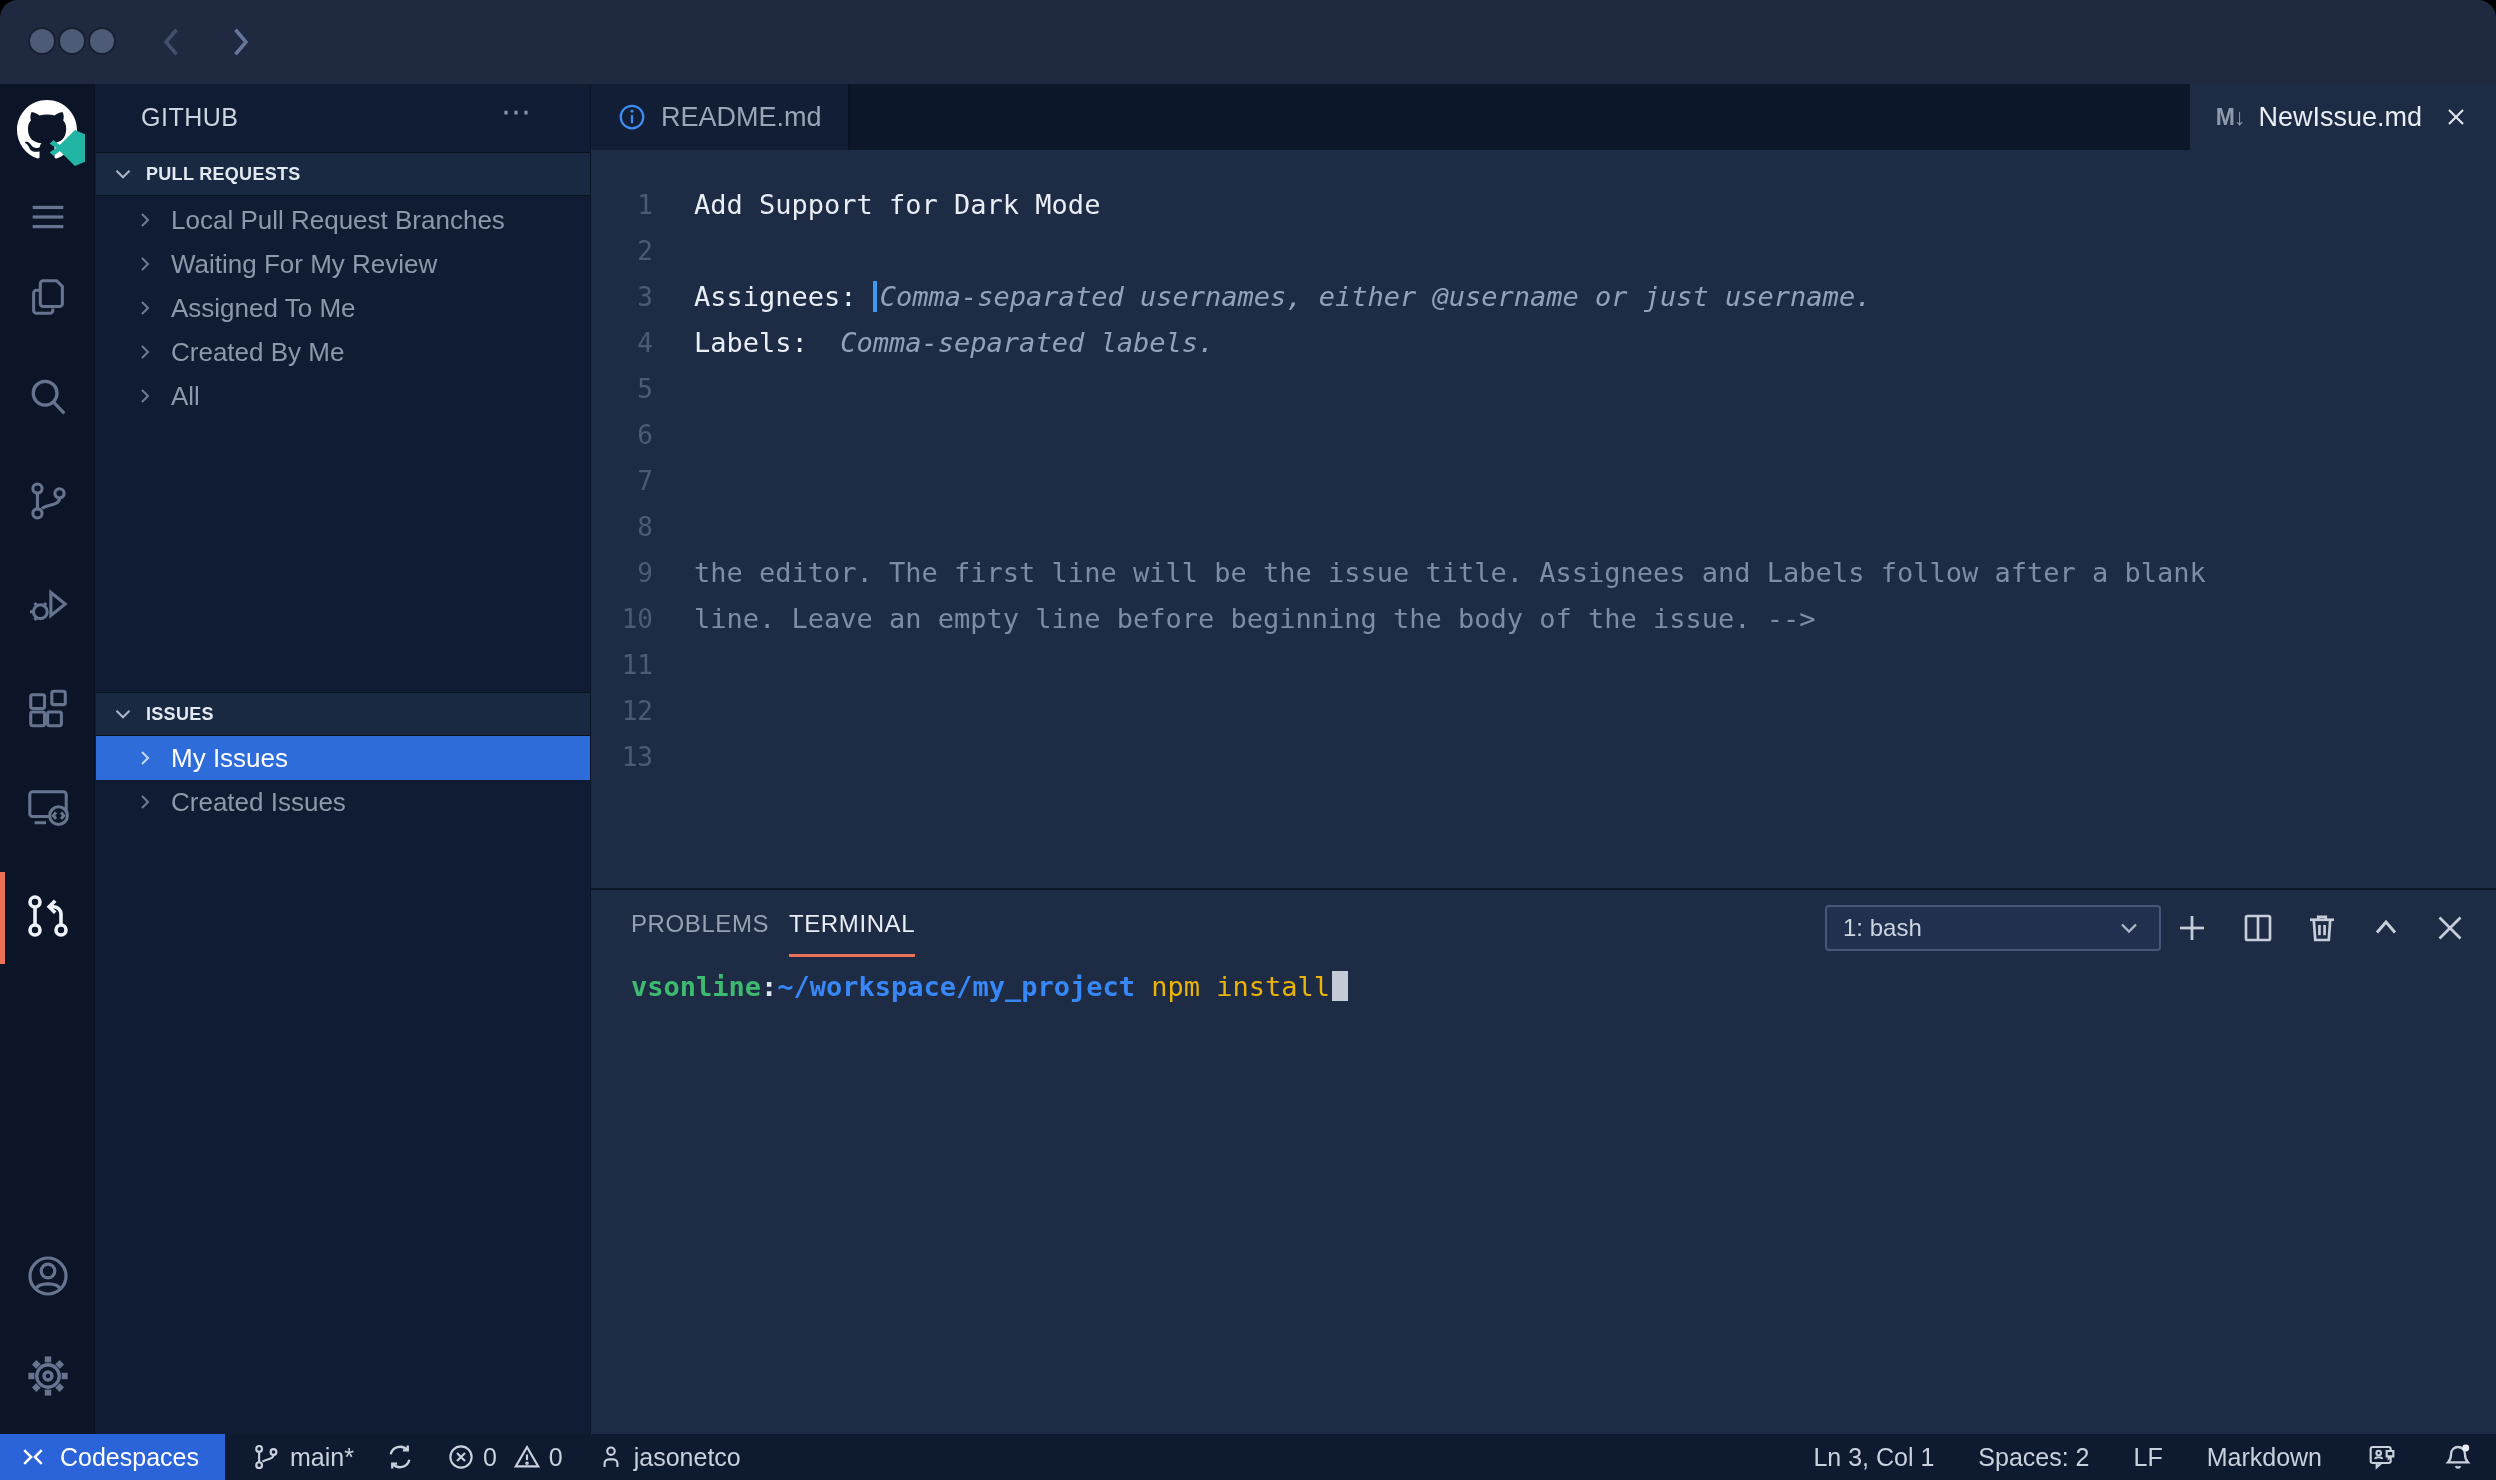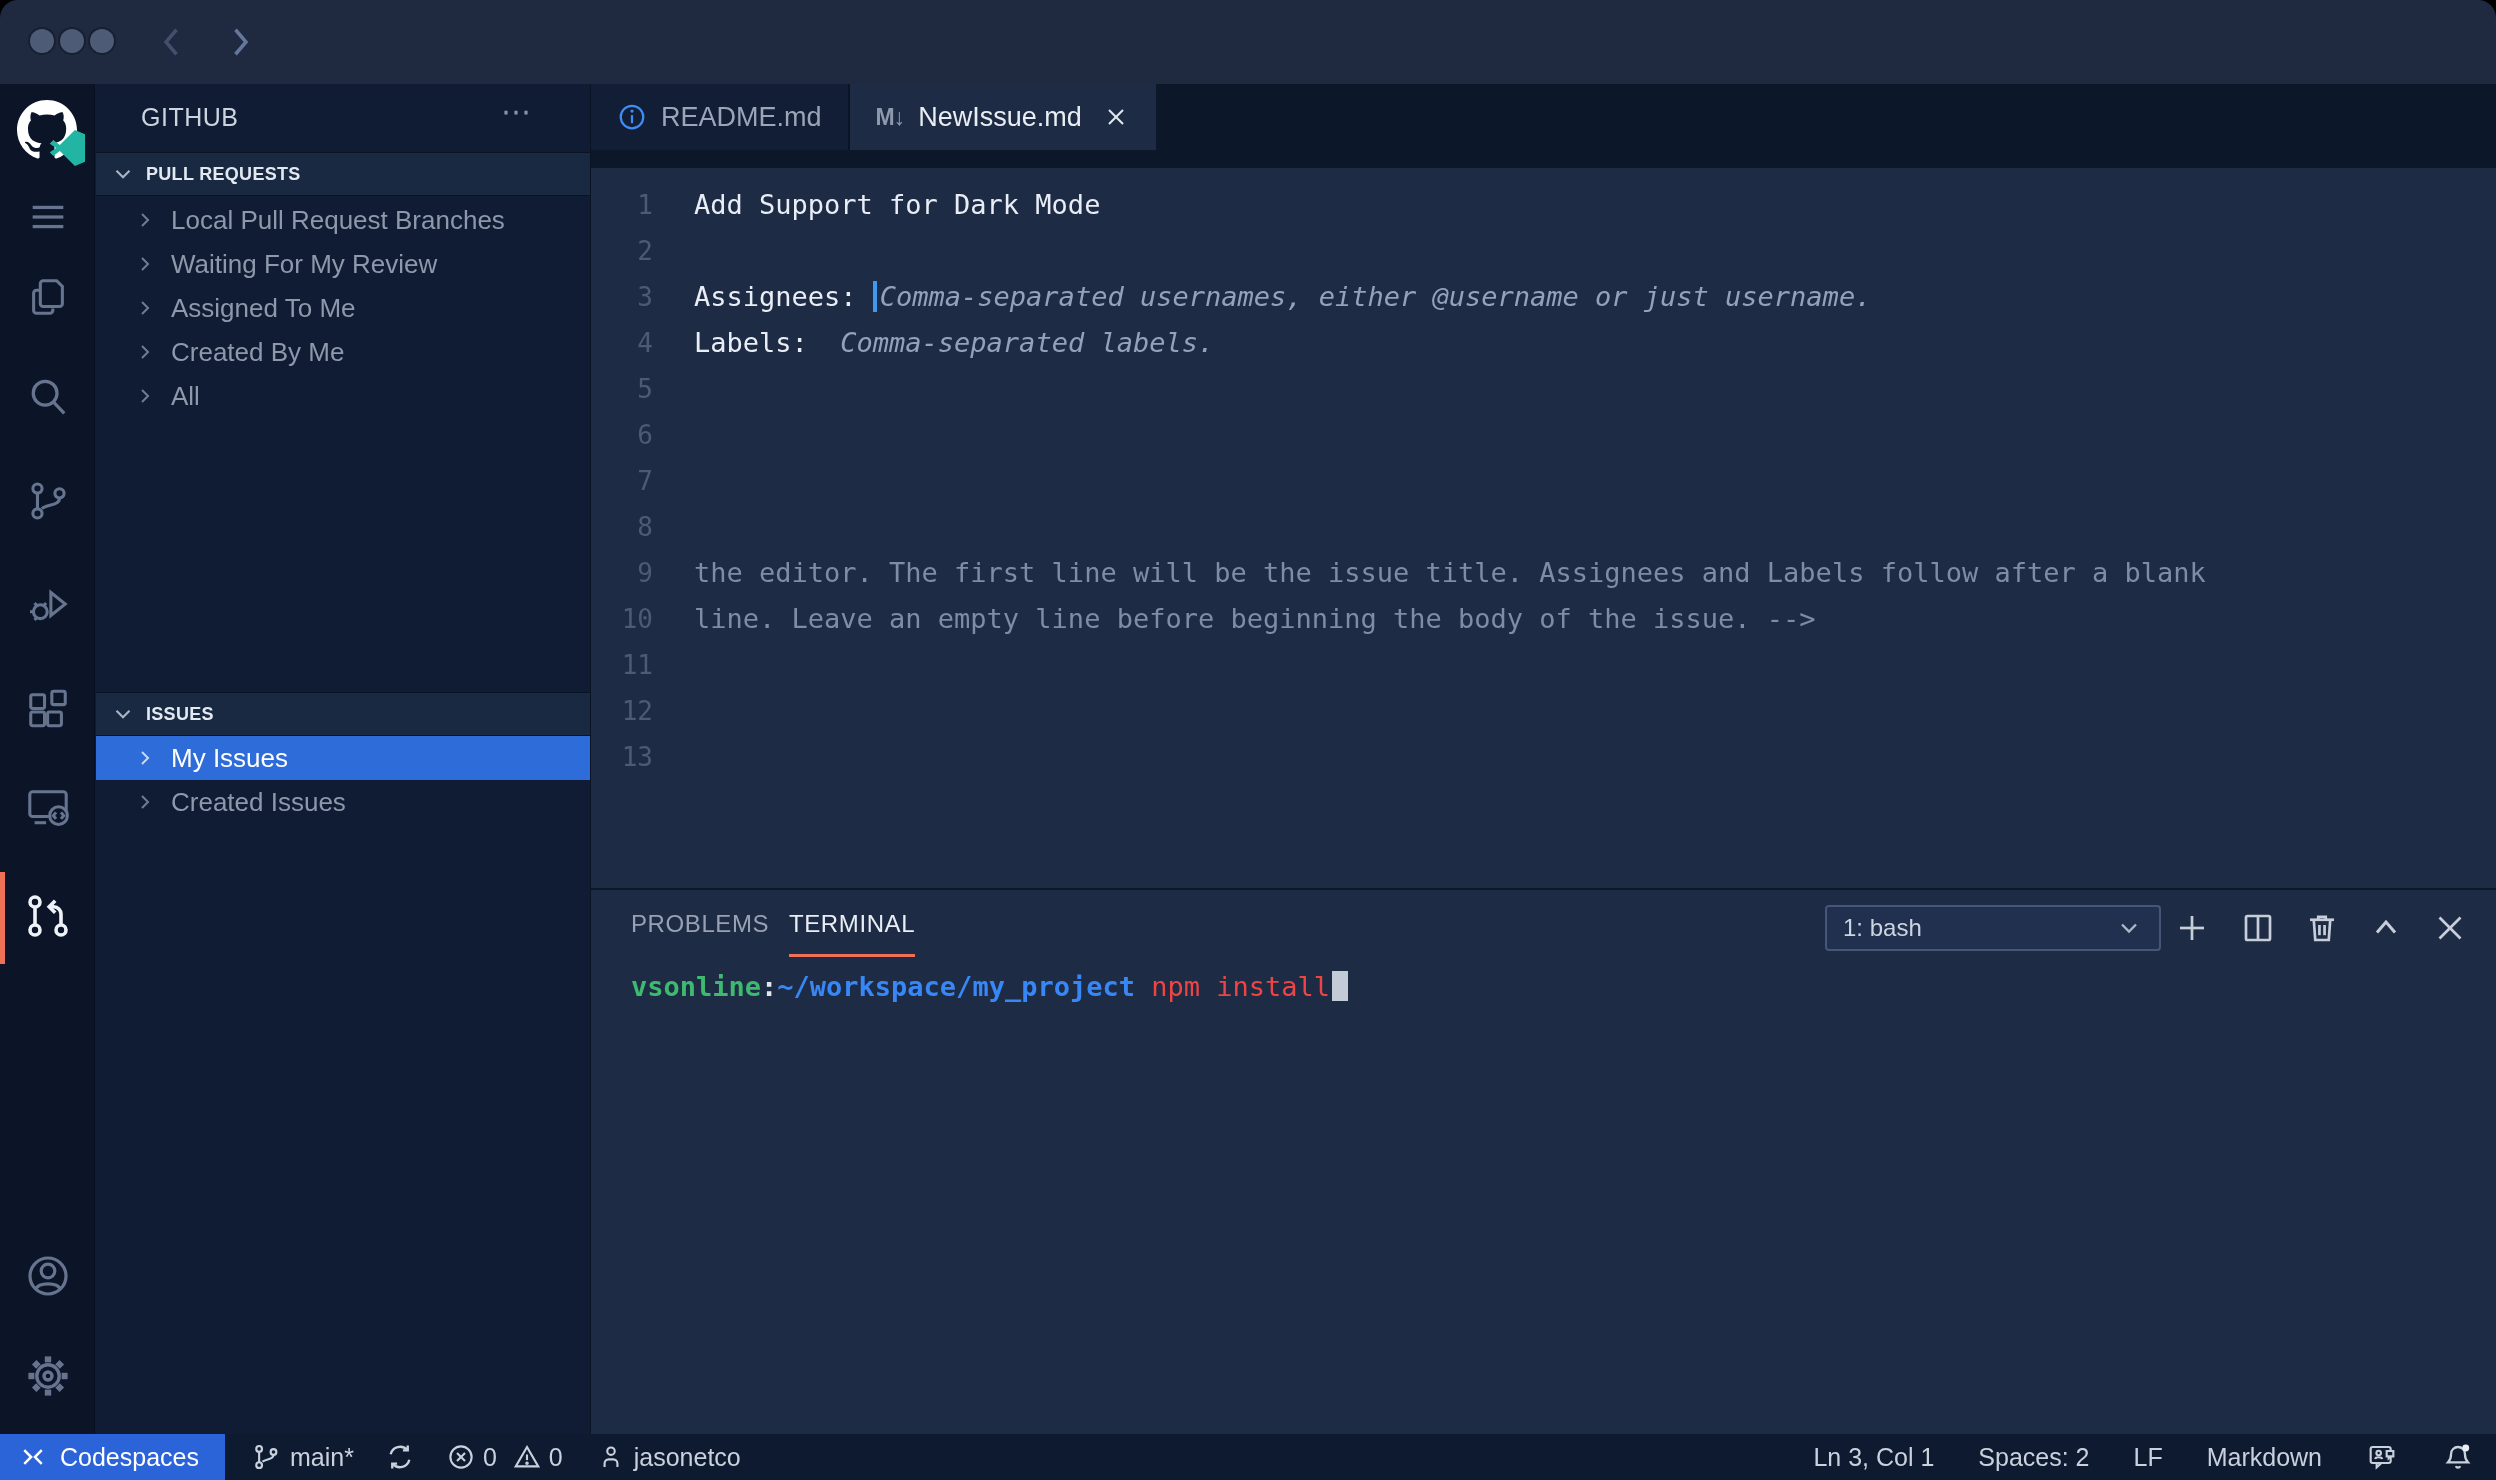--- a/index.html
+++ b/index.html
@@ -50,21 +50,21 @@
   .sb-item { position:absolute; left:0; right:0; height:44px; display:flex; align-items:center;
     color:#8e98ab; font-size:26px; }
   .sb-item .chev { margin-left:37px; color:#707c92; }
   .sb-item .lbl { margin-left:14px; }
   .sb-item.selected { background:#2e6cd9; color:#fff; }
   .sb-item.selected .chev { color:#c8d9f6; }
 
   
   .editorgroup { position:absolute; left:590px; top:0; right:0; bottom:0;
     background:#1e2b44; border-left:1px solid #0a1424; }
-  .tabbar { position:absolute; top:0; left:0; right:0; height:84px; background:#0c1729; display:flex; }
+  .tabbar { position:absolute; top:0; left:0; right:0; height:66px; background:#0c1729; display:flex;justify-content:space-between; }
   .tab { height:66px; display:flex; align-items:center; padding:0 26px; font-size:27px; }
   .tab.inactive { background:#121e35; color:#9aa5b8; border-right:2px solid #0a1424; }
   .tab.active { background:#1e2b44; color:#e9eef5; }
   .tab .tabicon { margin-right:14px; display:flex; align-items:center; }
   .md-icon { font-size:23px; font-weight:bold; color:#8e99ad; letter-spacing:-1px; }
   .tab-close { margin-left:20px; color:#dfe5ec; }
 
   
   .editor { position:absolute; top:66px; left:0; right:0; bottom:546px; padding-top:32px; overflow:hidden; }
   .erow { display:flex; height:46px; }
@@ -86,21 +86,21 @@
   .shell-select { position:absolute; left:1234px; top:15px; width:336px; height:46px;
     background:#223050; border:2px solid #475678; border-radius:4px;
     display:flex; align-items:center; padding:0 16px; font-size:24px; color:#ccd4e0; }
   .shell-select .chev { margin-left:auto; color:#aeb7c6; }
   .pt-icon { position:absolute; top:20px; width:38px; display:flex; justify-content:center; color:#c7ceda; }
   .term-line { position:absolute; left:40px; top:80px; font-family:"DejaVu Sans Mono", monospace;
     font-size:27px; line-height:34px; white-space:pre; }
   .t-user { color:#3dba6f; font-weight:bold; }
   .t-sep  { color:#dfe6ee; font-weight:bold; }
   .t-path { color:#3787f7; font-weight:bold; }
-  .t-cmd  { color:#ef4444; }
+  .t-cmd  { color:#eab308; }
   .t-cursor { display:inline-block; width:16px; height:30px; background:#c3cbd6;
     vertical-align:-5px; margin-left:2px; }
 
   
   .statusbar { position:absolute; left:0; right:0; bottom:0; height:46px; background:#0e1a30;
     color:#c9d1dd; font-size:25px; display:flex; align-items:center; }
   .sb-remote { height:100%; background:#2b63d8; color:#fff; display:flex; align-items:center;
     padding:0 26px 0 18px; gap:12px; }
   .sbi { display:flex; align-items:center; gap:9px; }
   .m-branch { margin-left:26px; }

